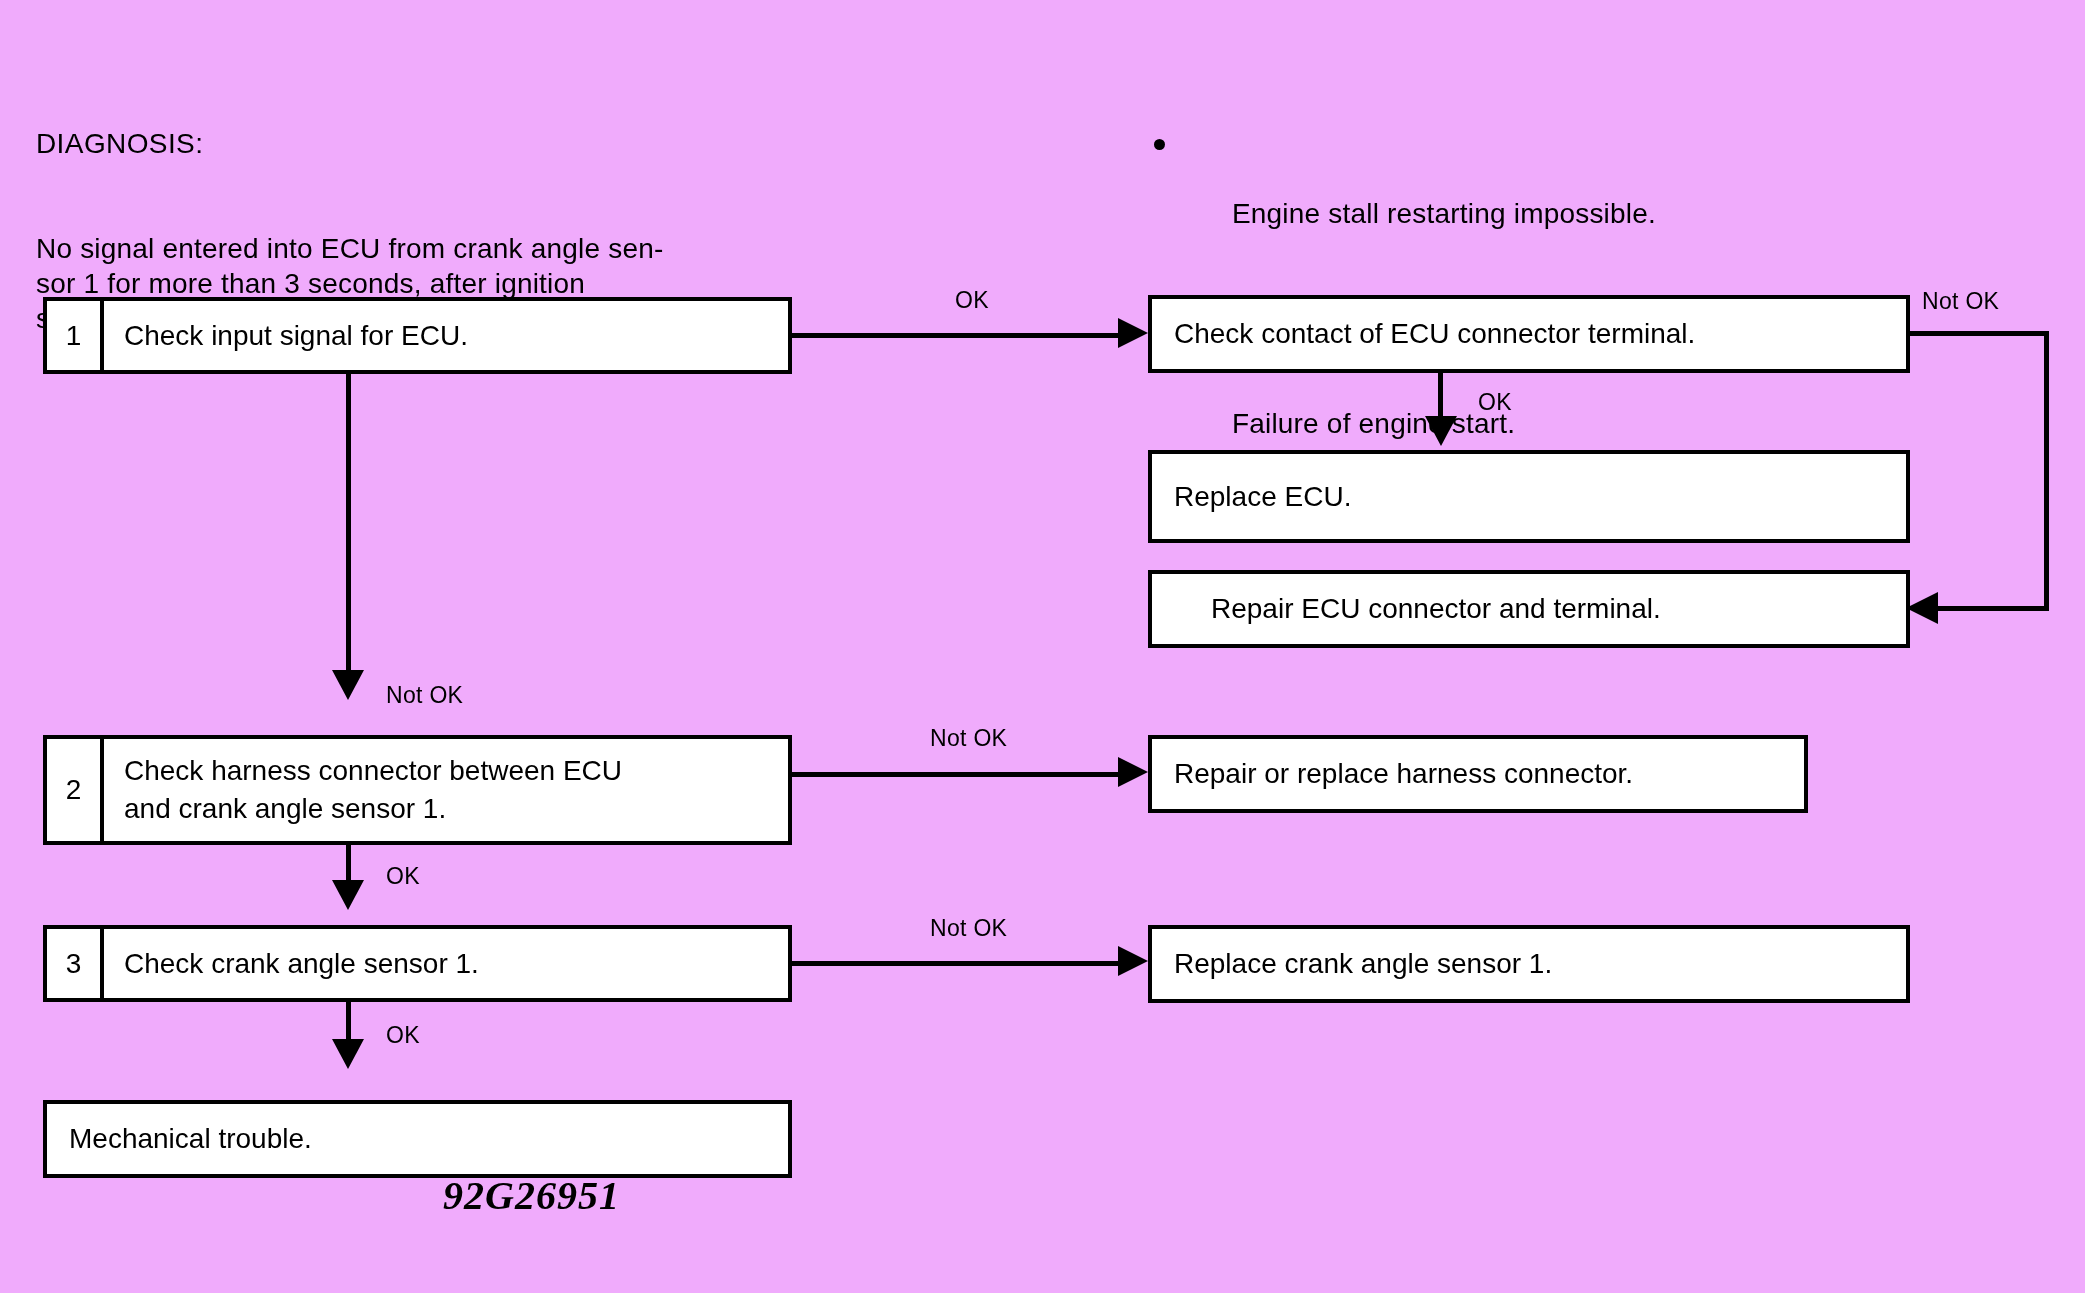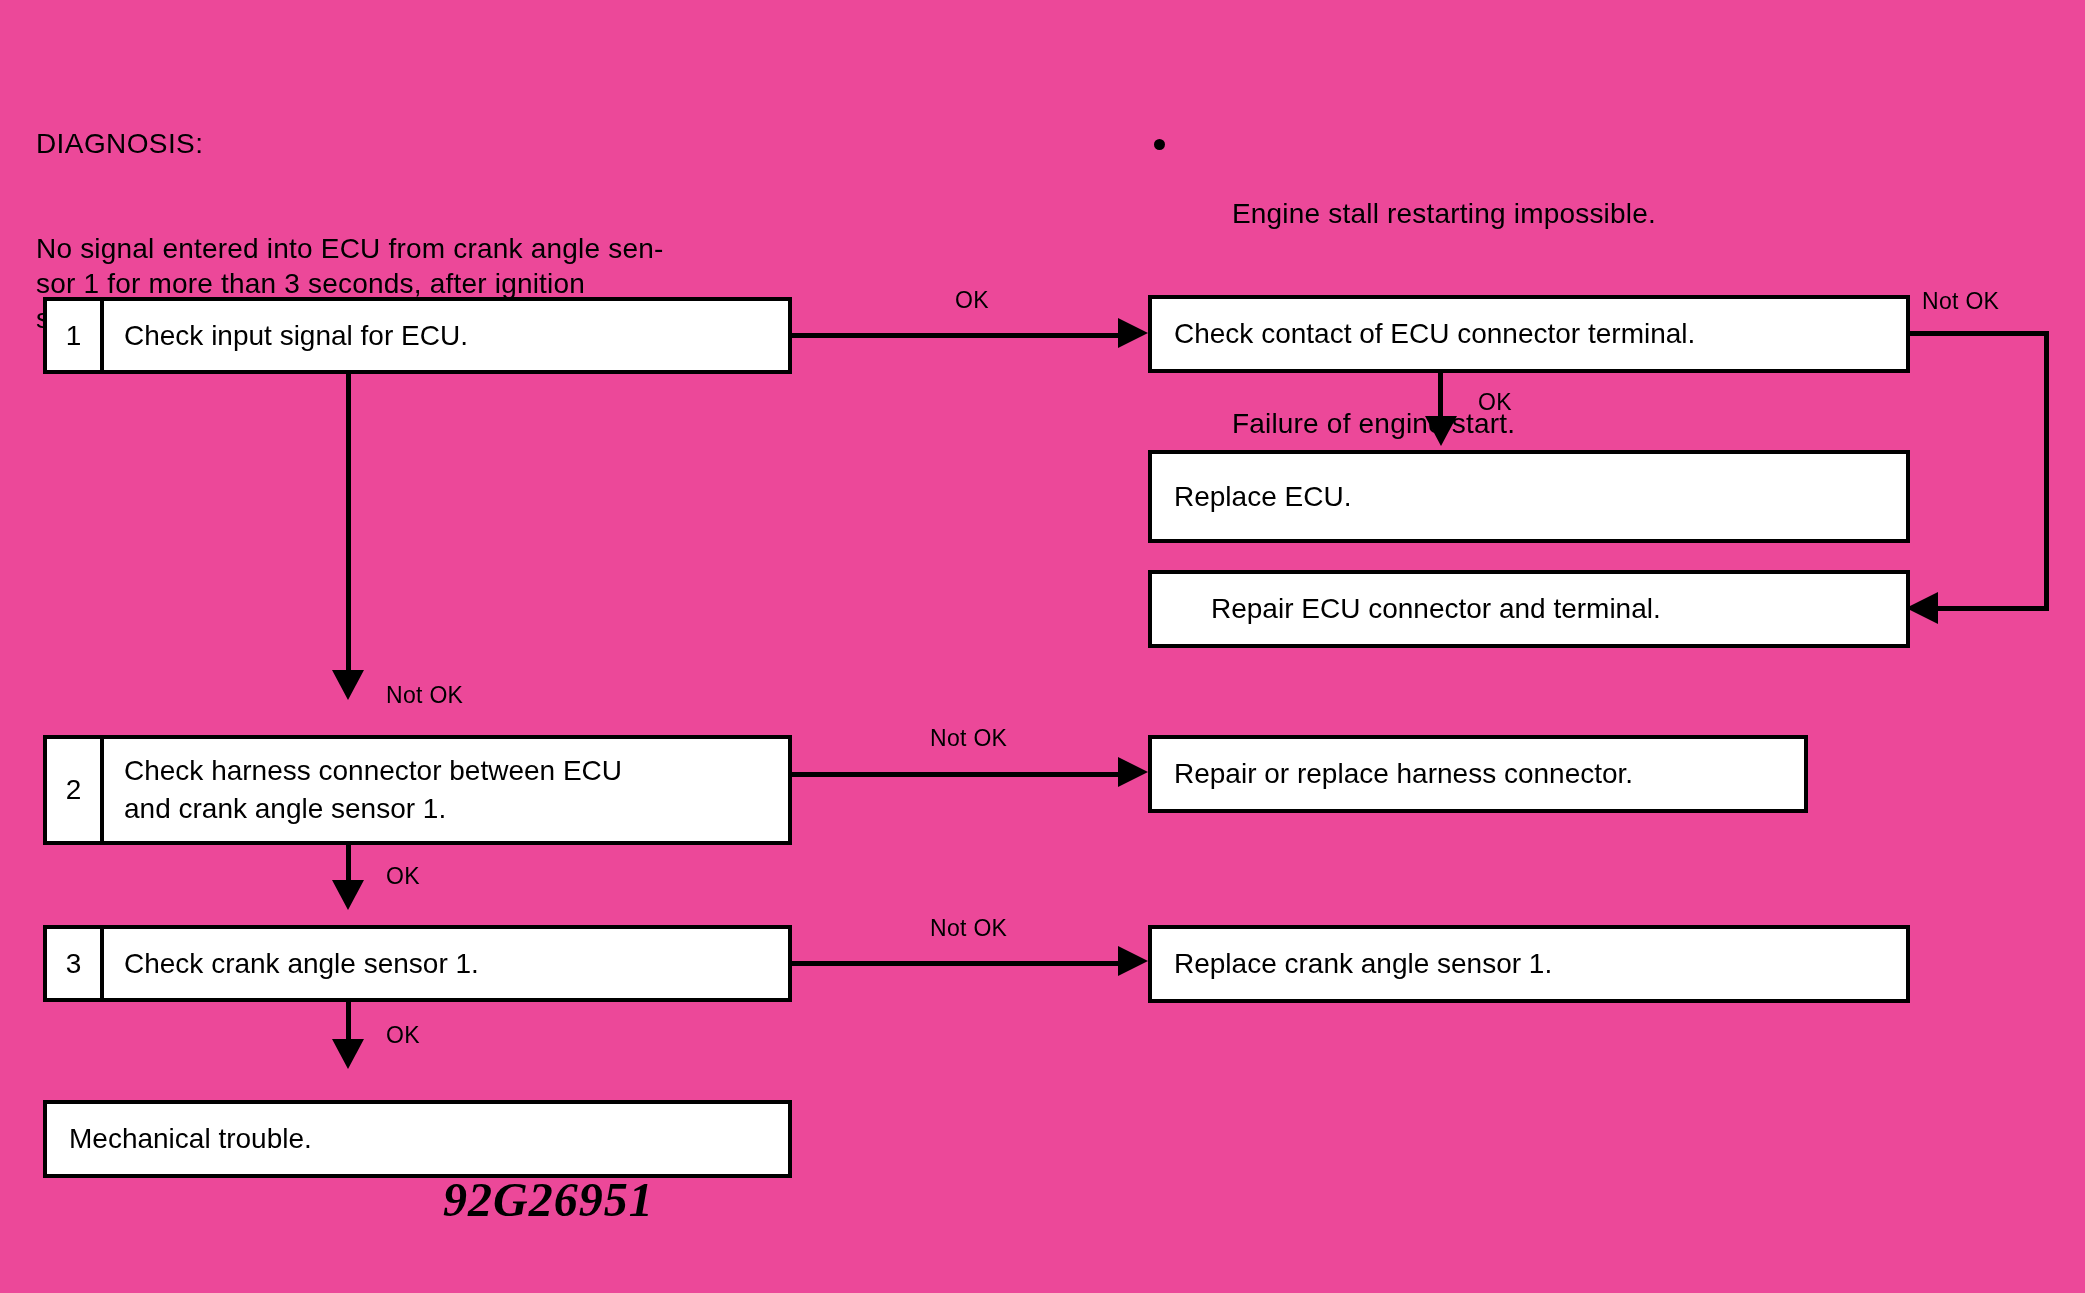--- a/index.html
+++ b/index.html
@@ -4,21 +4,21 @@
 <style>
   html, body {
     margin: 0;
     padding: 0;
     background: #ffffff;
   }
   #page {
     position: relative;
     width: 2085px;
     height: 1293px;
-    background: #ec4899;
+    background: #f0abfc;
     font-family: "Liberation Sans", sans-serif;
     color: #000000;
     overflow: hidden;
   }
 
   
   .hdr {
     position: absolute;
     font-size: 28px;
     line-height: 35px;
@@ -114,21 +114,21 @@
   }
 
   
   #figure-caption {
     position: absolute;
     left: 443px;
     top: 1172px;
     font-family: "Liberation Serif", serif;
     font-style: italic;
     font-weight: bold;
-    font-size: 48px;
+    font-size: 40px;
     letter-spacing: 1px;
   }
 </style>
 </head>
 <body>
 
 <div id="page">
 
   <div class="hdr" id="diagnosis-block">
     <div class="hdr-title">DIAGNOSIS:</div>

